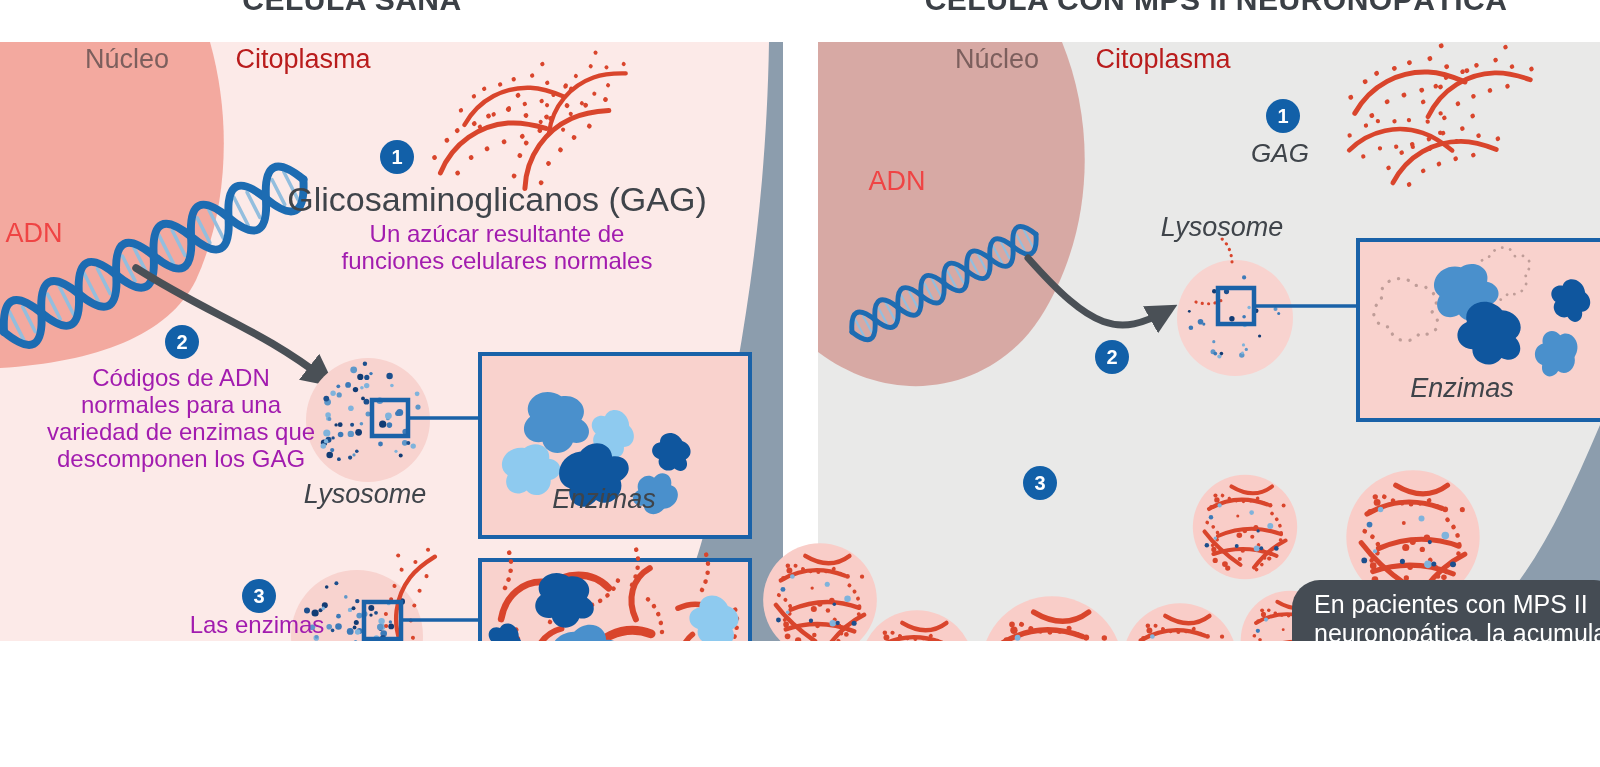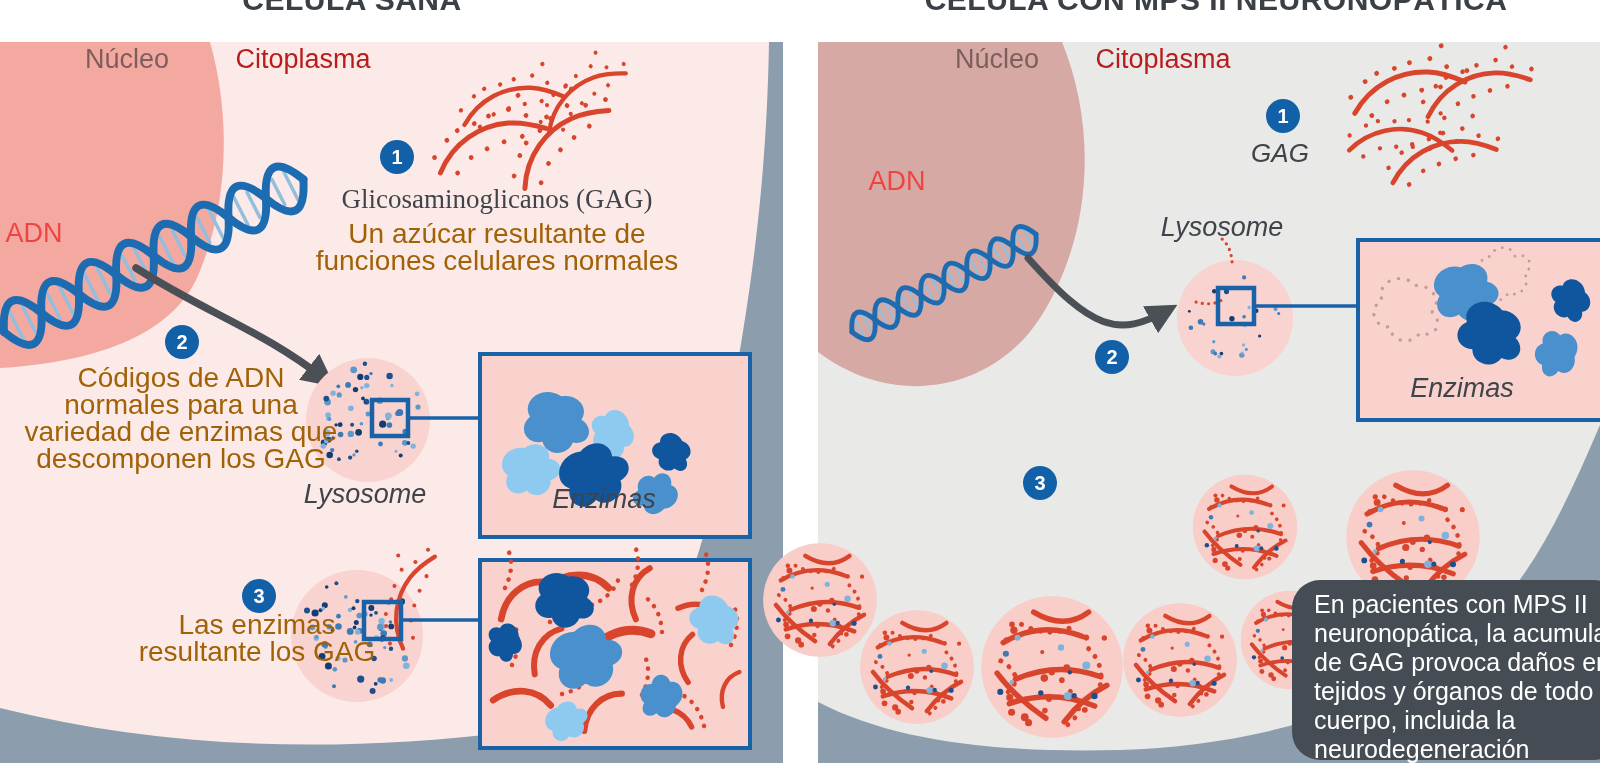--- a/index.html
+++ b/index.html
@@ -1,28 +1,28 @@
 <!DOCTYPE html>
 <html><head>
 <meta charset="utf-8">
 <style>
   html,body{margin:0;padding:0;background:#ffffff;}
-  #stage{position:relative;width:1600px;height:763px;overflow:hidden;background:#ffffff;
+  #stage{position:relative;width:1600px;height:641px;overflow:hidden;background:#ffffff;
          font-family:"Liberation Sans",sans-serif;}
   #bgsvg{position:absolute;left:0;top:0;}
   .title{position:absolute;top:-17px;width:600px;text-align:center;font-size:30px;font-weight:700;
          letter-spacing:.5px;color:#3b4046;}
   .lbl{position:absolute;transform:translateX(-50%);color:#b91c1c;font-size:27px;white-space:nowrap;}
   .lbl-nucleo{color:#7c5f5d;}
   .lbl-adn{color:#ef4444;}
   .lbl-dark{color:#3f444a;font-style:italic;}
-  .txt{position:absolute;transform:translateX(-50%);color:#a16207;font-size:28px;line-height:27px;
+  .txt{position:absolute;transform:translateX(-50%);color:#a21caf;font-size:24px;line-height:27px;
        text-align:center;white-space:pre-line;}
-  .heading{position:absolute;transform:translateX(-50%);color:#3f444a;font-size:27px;line-height:30px;
-       white-space:nowrap;font-family:Liberation Serif, serif;}
+  .heading{position:absolute;transform:translateX(-50%);color:#3f444a;font-size:34px;line-height:30px;
+       white-space:nowrap;}
   .badge{position:absolute;width:34px;height:34px;border-radius:50%;background:#1260a8;color:#ffffff;
          font-size:20px;font-weight:700;display:flex;align-items:center;justify-content:center;}
   .callout{position:absolute;left:1292px;top:580px;width:330px;height:180px;border-radius:28px;
            background:#454c54;}
   .callout-text{position:absolute;left:22px;top:10px;width:340px;color:#ffffff;font-size:25px;
            line-height:29px;white-space:pre-line;}
 </style>
 </head>
 <body>
 

